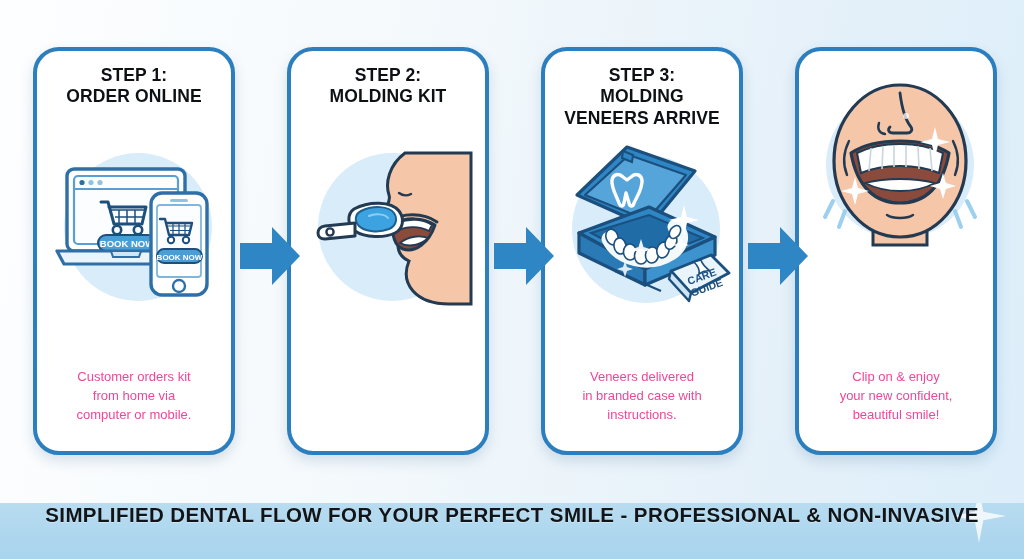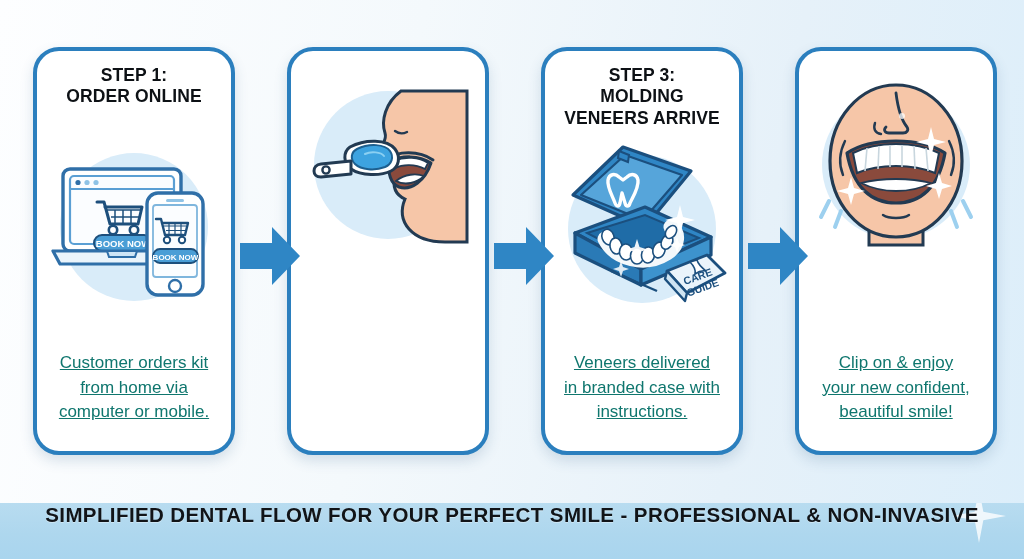--- a/index.html
+++ b/index.html
@@ -62,21 +62,20 @@
     position: absolute;
     top: 47px;
     width: 202px;
     height: 408px;
     background: #ffffff;
     border: 4px solid #2b7fbe;
     border-radius: 26px;
     box-shadow: 0 6px 13px rgba(40,90,130,.17);
     display: flex;
     flex-direction: column;
-    align-items: center;
     padding: 14px 8px 12px;
   }
   .card.c1 { left: 33px; }
   .card.c2 { left: 287px; }
   .card.c3 { left: 541px; }
   .card.c4 { left: 795px; }
 
   .card-title {
     font-size: 17.5px;
     font-weight: 700;
@@ -93,28 +92,27 @@
     width: 186px;
     height: 186px;
     margin-top: 4px;
     display: flex;
     align-items: center;
     justify-content: center;
   }
   .illus-wrap svg { display: block; }
 
   .card-caption {
-    font-size: 17px;
+    font-size: 13px;
     line-height: 1.45;
     text-align: center;
-    color: #0f766e;
+    color: #ec4899;
     white-space: pre-line;
     margin-top: auto;
     padding-bottom: 14px;
-    text-decoration: underline;
   }
 
   
   .arrow {
     position: absolute;
     top: 225px;
     width: 64px;
     height: 62px;
   }
   .arrow.a1 { left: 238px; }
@@ -172,20 +170,22 @@
         <text x="134.5" y="128.5" text-anchor="middle" font-family="Liberation Sans, sans-serif" font-size="8" font-weight="700" fill="#ffffff">BOOK NOW</text>
       </svg>
     </div>
 
     <div class="card-caption">Customer orders kit
 from home via
 computer or mobile.</div>
   </div>
 
   <div class="card c2">
+    <div class="card-title">STEP 2:
+MOLDING KIT</div>
 
     <div class="illus-wrap">
       <svg width="186" height="186" viewBox="0 0 186 186">
         <circle cx="93" cy="96" r="74" fill="#d9ecf9"></circle>
 
         <path d="M106 22 C90 34 86 52 90 64 C92 70 88 74 86 79 C83 86 88 89 93 90
                  C92 99 94 104 100 106 C97 118 101 126 110 130
                  C105 142 107 152 114 160 C122 169 136 173 150 173
                  L172 173 L172 22 Z" fill="#f6c6a8" stroke="#223a52" stroke-width="3"></path>
 

